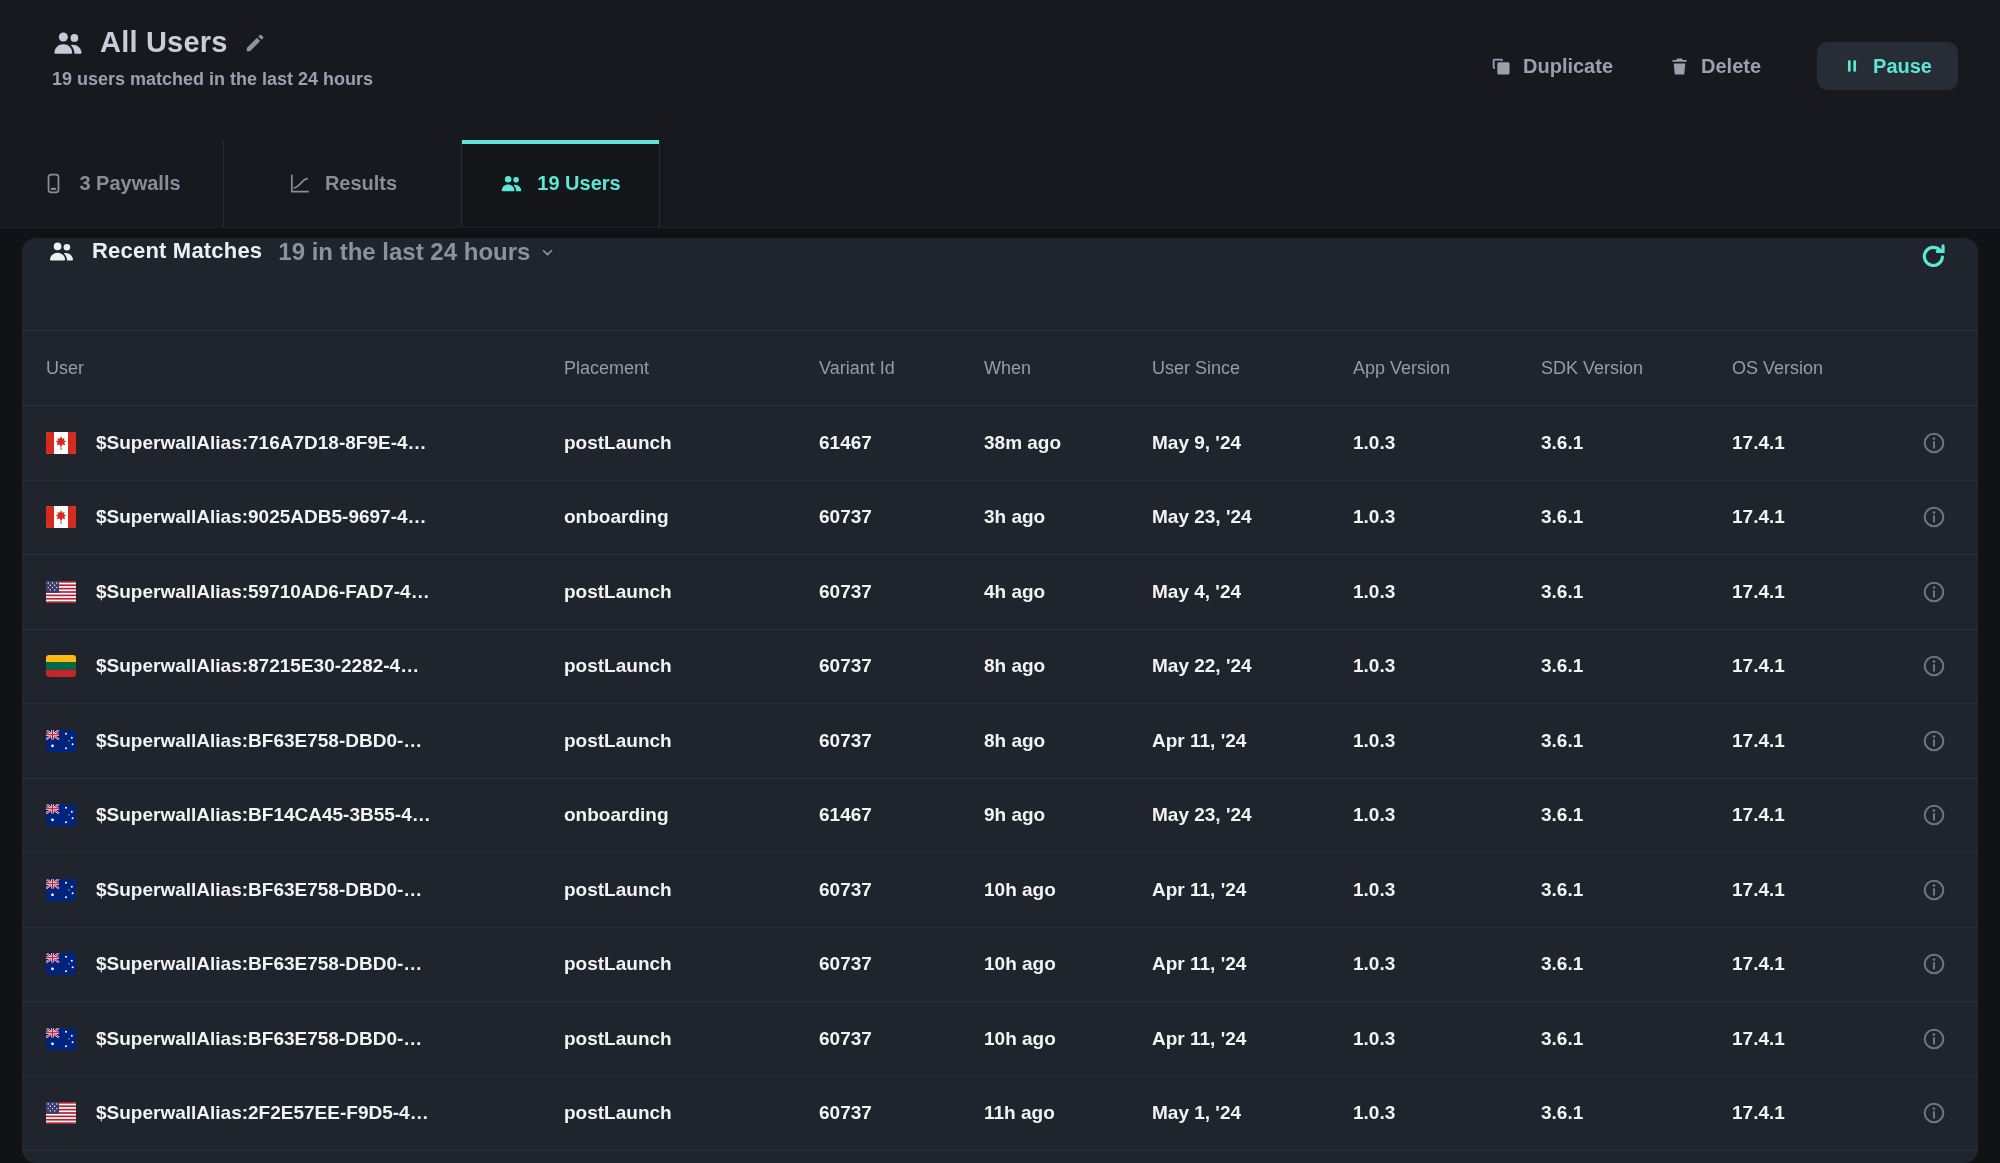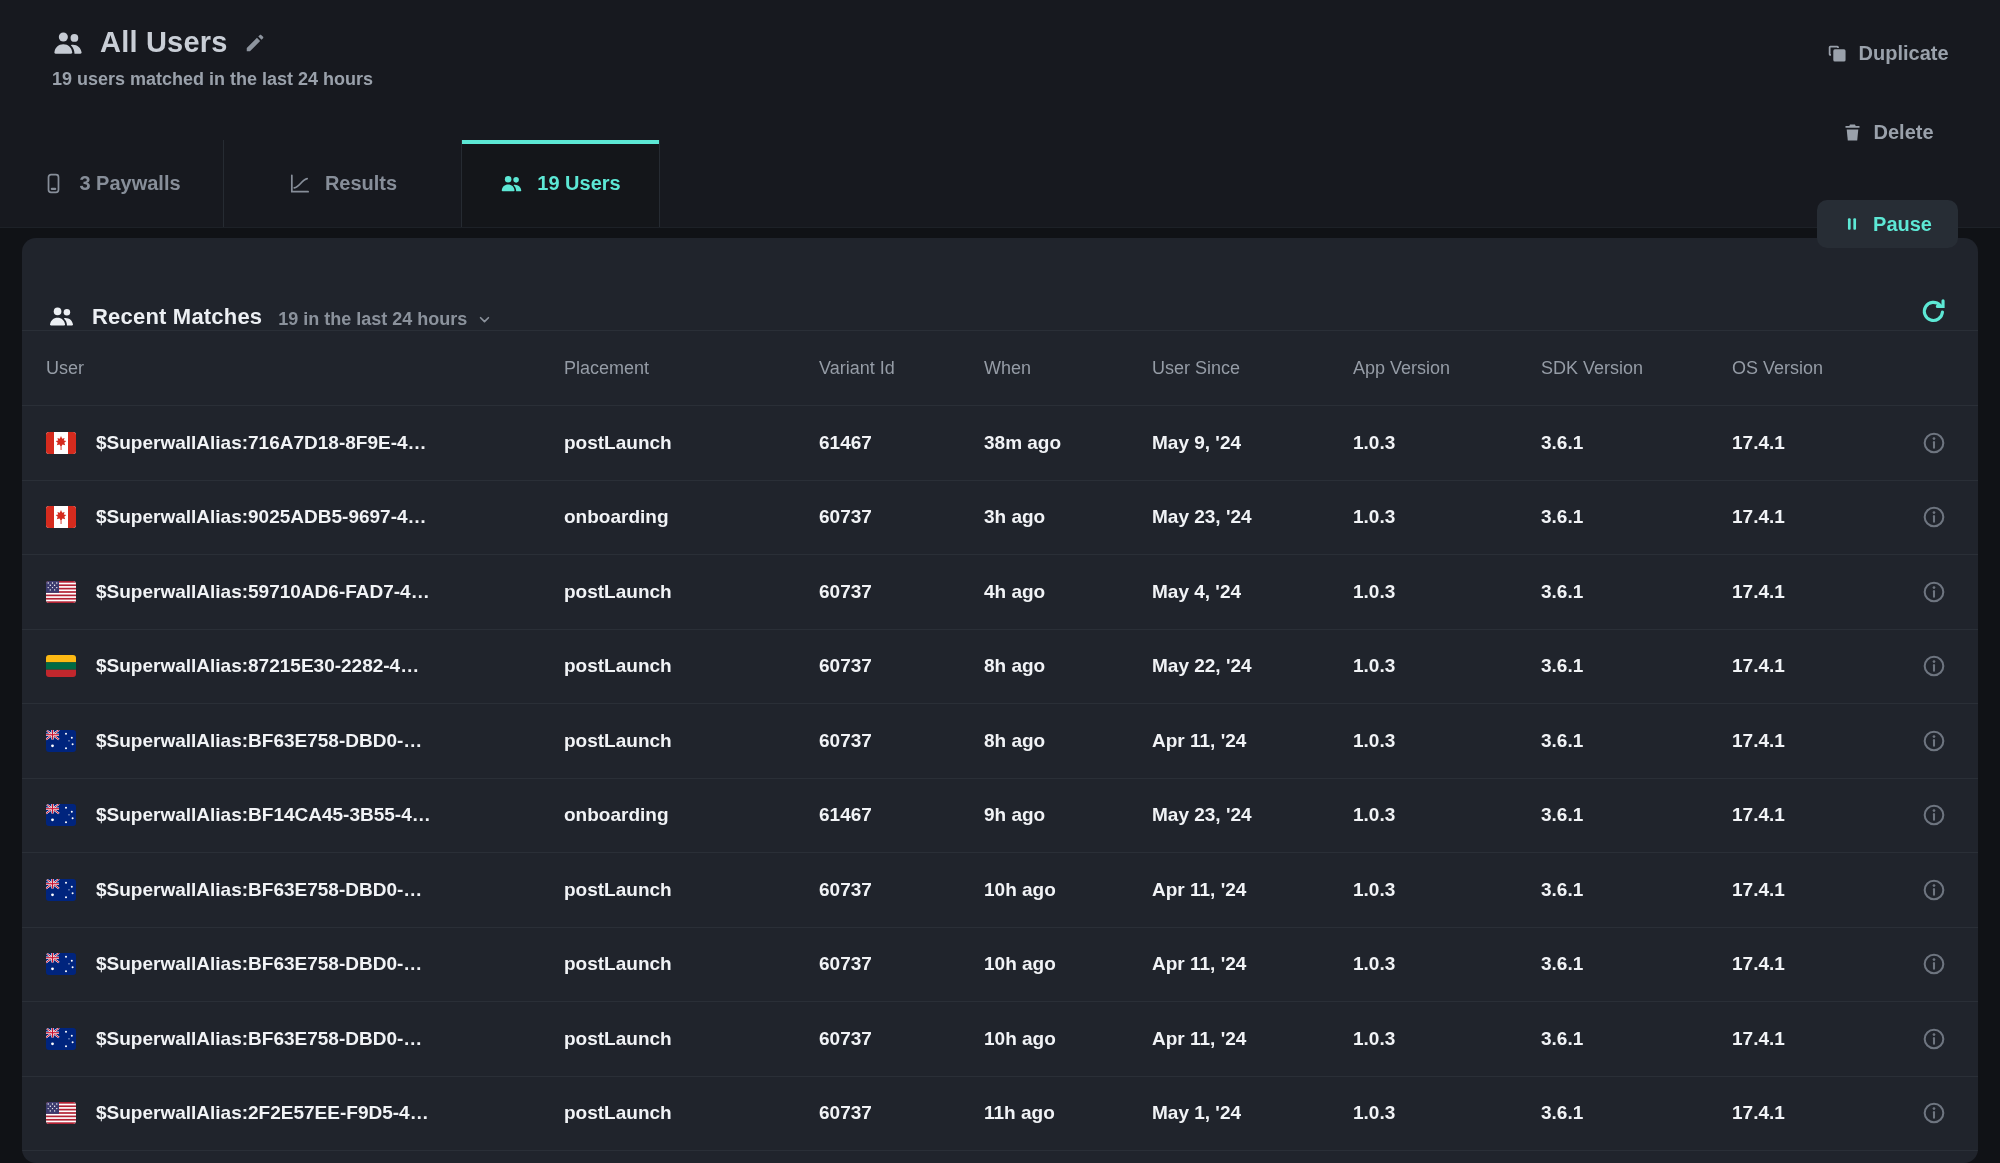--- a/index.html
+++ b/index.html
@@ -28,21 +28,21 @@
   .top-header{
     height:140px;background:var(--strip-bg);
     display:flex;justify-content:space-between;align-items:flex-start;
     padding:26px 42px 0 52px;
   }
   .title-block .title-row{display:flex;align-items:center;gap:16px;}
   .hdr-users-icon{width:32px;height:32px;color:#c6cbd3;}
   .page-title{font-size:29px;font-weight:700;color:var(--text-title);letter-spacing:.2px;}
   .pencil-icon{width:22px;height:22px;color:#8d949e;cursor:pointer;}
   .subtitle{margin-top:10px;font-size:18px;color:var(--text-mid);font-weight:600;}
-  .header-actions{display:flex;align-items:center;gap:56px;margin-top:16px;flex-direction:column;}
+  .header-actions{display:flex;align-items:center;gap:56px;margin-top:16px;}
   .text-btn{display:flex;align-items:center;gap:11px;color:var(--text-mid);
     font-size:20px;font-weight:700;cursor:pointer;background:none;border:none;
     font-family:inherit;}
   .text-btn svg{width:21px;height:21px;}
   .pause-btn{display:flex;align-items:center;gap:12px;background:var(--btn-bg);
     border:none;border-radius:10px;padding:0 26px;height:48px;cursor:pointer;
     color:var(--accent);font-size:20px;font-weight:700;font-family:inherit;}
   .pause-btn svg{width:18px;height:18px;}
 
   
@@ -54,26 +54,26 @@
   .tab.active{color:var(--accent);background:#14161a;}
   .tab.active::before{content:"";position:absolute;top:0;left:0;right:0;height:4px;background:var(--accent);}
   .tab:nth-child(1){width:224px;}
   .tab:nth-child(2){width:238px;}
   .tab:nth-child(3){width:198px;}
   .tab:nth-child(4){width:215px;}
 
   
   .main-area{padding:10px 22px 0;}
   .card{background:var(--card-bg);border-radius:14px;height:925px;overflow:hidden;}
-  .card-header{height:92px;display:flex;align-items:flex-end;padding:0 26px;}
+  .card-header{height:92px;display:flex;align-items:flex-start;padding:0 26px;}
   .card-users-icon{width:27px;height:27px;color:#eceff3;margin-right:17px;}
   .card-title{font-size:22px;font-weight:700;color:#eceff3;letter-spacing:.2px;}
   .range-dropdown{display:flex;align-items:center;gap:9px;margin-left:16px;cursor:pointer;
     background:none;border:none;font-family:inherit;}
-  .range-label{font-size:18px;font-weight:600;color:#8b929c;}
+  .range-label{font-size:24px;font-weight:600;color:#8b929c;}
   .chevron-down-icon{width:17px;height:17px;color:#8b929c;}
   .refresh-btn{margin-left:auto;background:none;border:none;cursor:pointer;color:var(--accent);padding:4px;}
   .refresh-btn svg{width:29px;height:29px;}
 
   .grid-row{display:grid;
     grid-template-columns:518px 255px 165px 168px 201px 188px 191px 182px 1fr;
     align-items:center;padding:0 24px;border-top:1px solid var(--border);}
   .col-header-row{height:75px;}
   .col-header{font-size:18px;font-weight:400;color:#959ca6;}
   .table-row{height:74.5px;}

